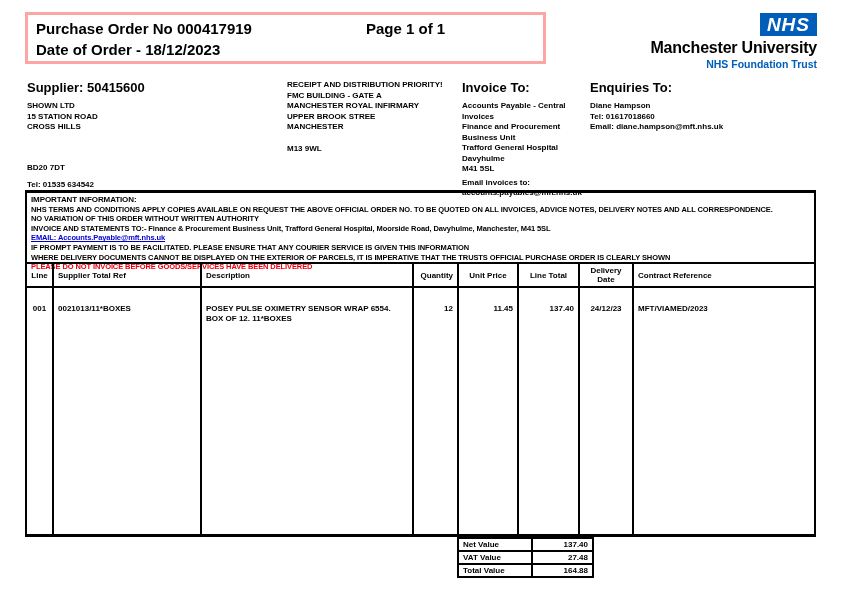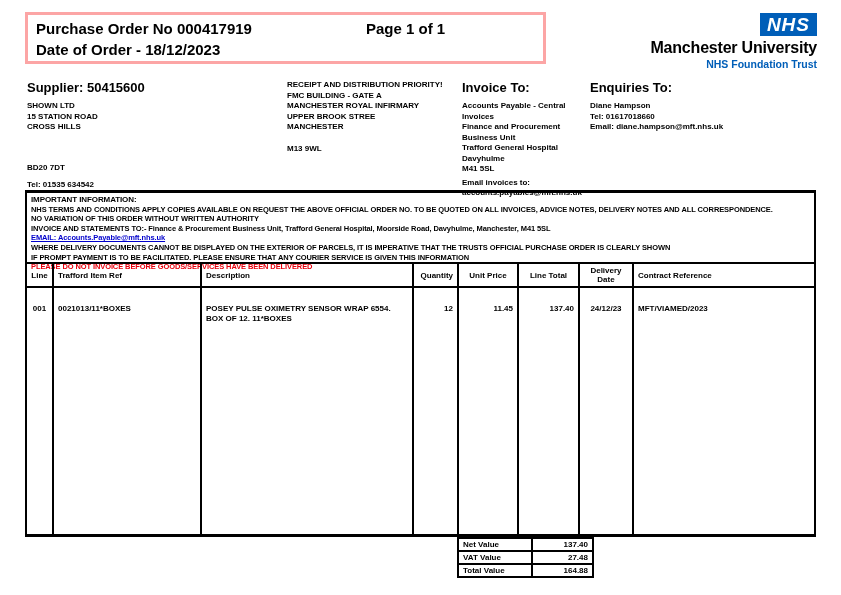--- a/index.html
+++ b/index.html
@@ -129,41 +129,41 @@
     <div class="addr-line">Email: diane.hampson@mft.nhs.uk</div>
   </div>
 
   <div class="main-box">
     <div class="important">
       <div class="imp-title">IMPORTANT INFORMATION:</div>
       <div>NHS TERMS AND CONDITIONS APPLY COPIES AVAILABLE ON REQUEST THE ABOVE OFFICIAL ORDER NO. TO BE QUOTED ON ALL INVOICES, ADVICE NOTES, DELIVERY NOTES AND ALL CORRESPONDENCE.</div>
       <div>NO VARIATION OF THIS ORDER WITHOUT WRITTEN AUTHORITY</div>
       <div>INVOICE AND STATEMENTS TO:- Finance &amp; Procurement Business Unit, Trafford General Hospital, Moorside Road, Davyhulme, Manchester, M41 5SL</div>
       <div class="imp-email">EMAIL: Accounts.Payable@mft.nhs.uk</div>
+      <div>IF PROMPT PAYMENT IS TO BE FACILITATED. PLEASE ENSURE THAT ANY COURIER SERVICE IS GIVEN THIS INFORMATION</div>
       <div>WHERE DELIVERY DOCUMENTS CANNOT BE DISPLAYED ON THE EXTERIOR OF PARCELS, IT IS IMPERATIVE THAT THE TRUSTS OFFICIAL PURCHASE ORDER IS CLEARLY SHOWN</div>
-      <div>IF PROMPT PAYMENT IS TO BE FACILITATED. PLEASE ENSURE THAT ANY COURIER SERVICE IS GIVEN THIS INFORMATION</div>
       <div class="imp-warning">PLEASE DO NOT INVOICE BEFORE GOODS/SERVICES HAVE BEEN DELIVERED</div>
     </div>
   </div>
 
   <table class="po-table">
     <colgroup>
       <col style="width:27px">
         <col style="width:148px">
         <col style="width:212px">
         <col style="width:45px">
       <col style="width:60px">
         <col style="width:61px">
         <col style="width:54px">
         <col>
     </colgroup>
     <thead>
       <tr>
         <th class="ta-c">Line</th>
-        <th>Trafford Item Ref</th>
+        <th>Supplier Total Ref</th>
         <th>Description</th>
         <th class="ta-r">Quantity</th>
         <th class="ta-c">Unit Price</th>
         <th class="ta-c">Line Total</th>
         <th class="ta-c">Delivery Date</th>
         <th>Contract Reference</th>
       </tr>
     </thead>
     <tbody>
       <tr>

